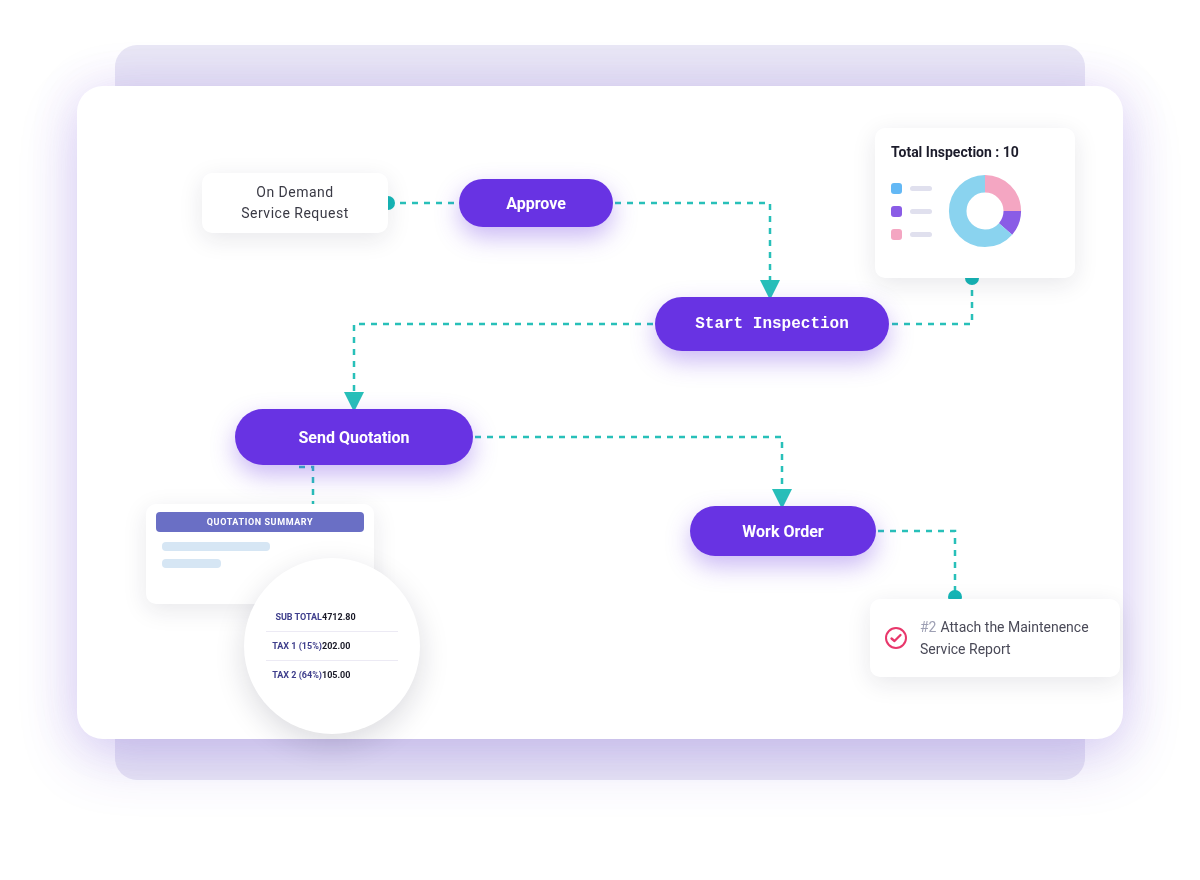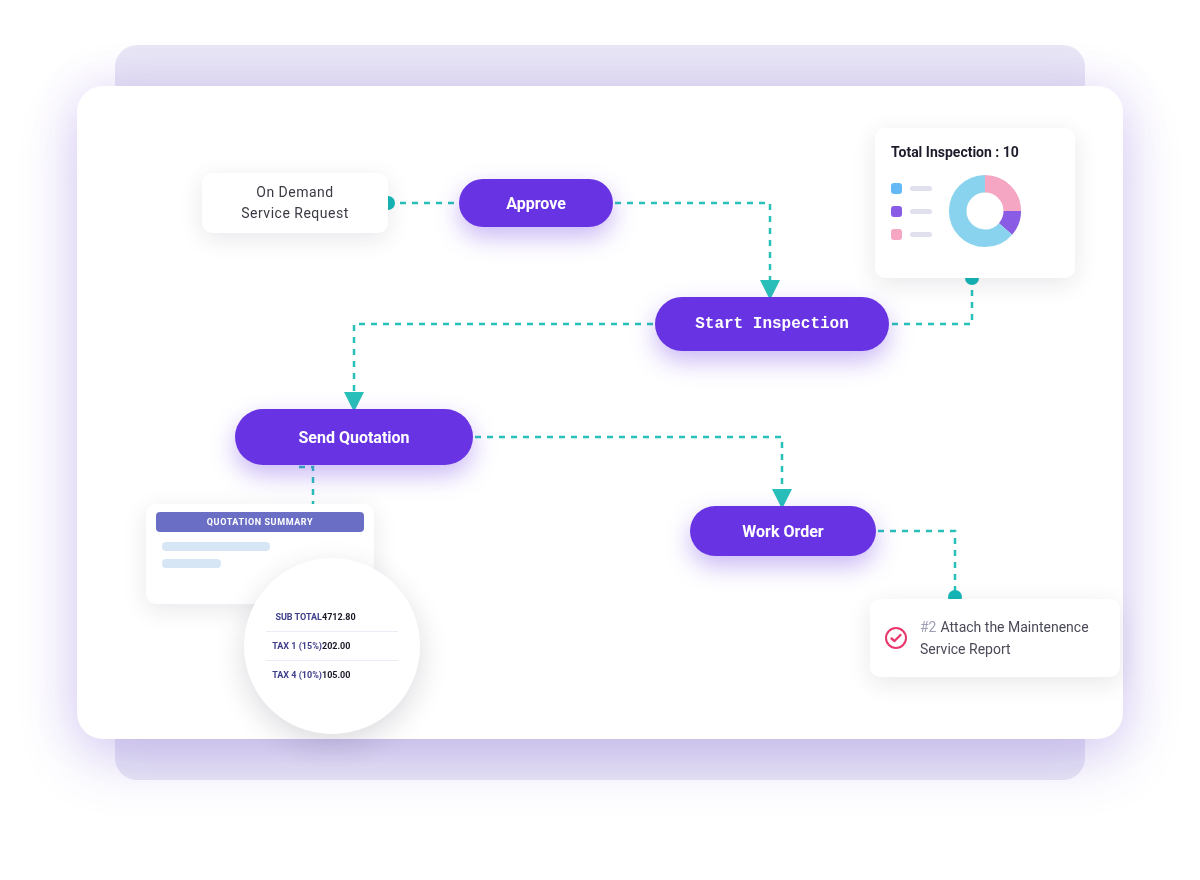--- a/index.html
+++ b/index.html
@@ -222,21 +222,21 @@
     <div class="quote-bubble">
       <div class="bubble-row">
         <span class="bubble-label">SUB TOTAL</span>
         <span class="bubble-val">4712.80</span>
       </div>
       <div class="bubble-row">
         <span class="bubble-label">TAX 1 (15%)</span>
         <span class="bubble-val">202.00</span>
       </div>
       <div class="bubble-row">
-        <span class="bubble-label">TAX 4 (10%)</span>
+        <span class="bubble-label">TAX 2 (64%)</span>
         <span class="bubble-val">105.00</span>
       </div>
     </div>
 
     <div class="node-card attach-card">
       <svg class="check-icon" viewBox="0 0 24 24">
         <circle cx="12" cy="12" r="10" fill="none" stroke="#e8376b" stroke-width="2"></circle>
         <path d="M 7.5 12.5 L 10.5 15 L 16.5 9" fill="none" stroke="#e8376b" stroke-width="2.3" stroke-linecap="round" stroke-linejoin="round"></path>
       </svg>
       <div class="attach-text">

